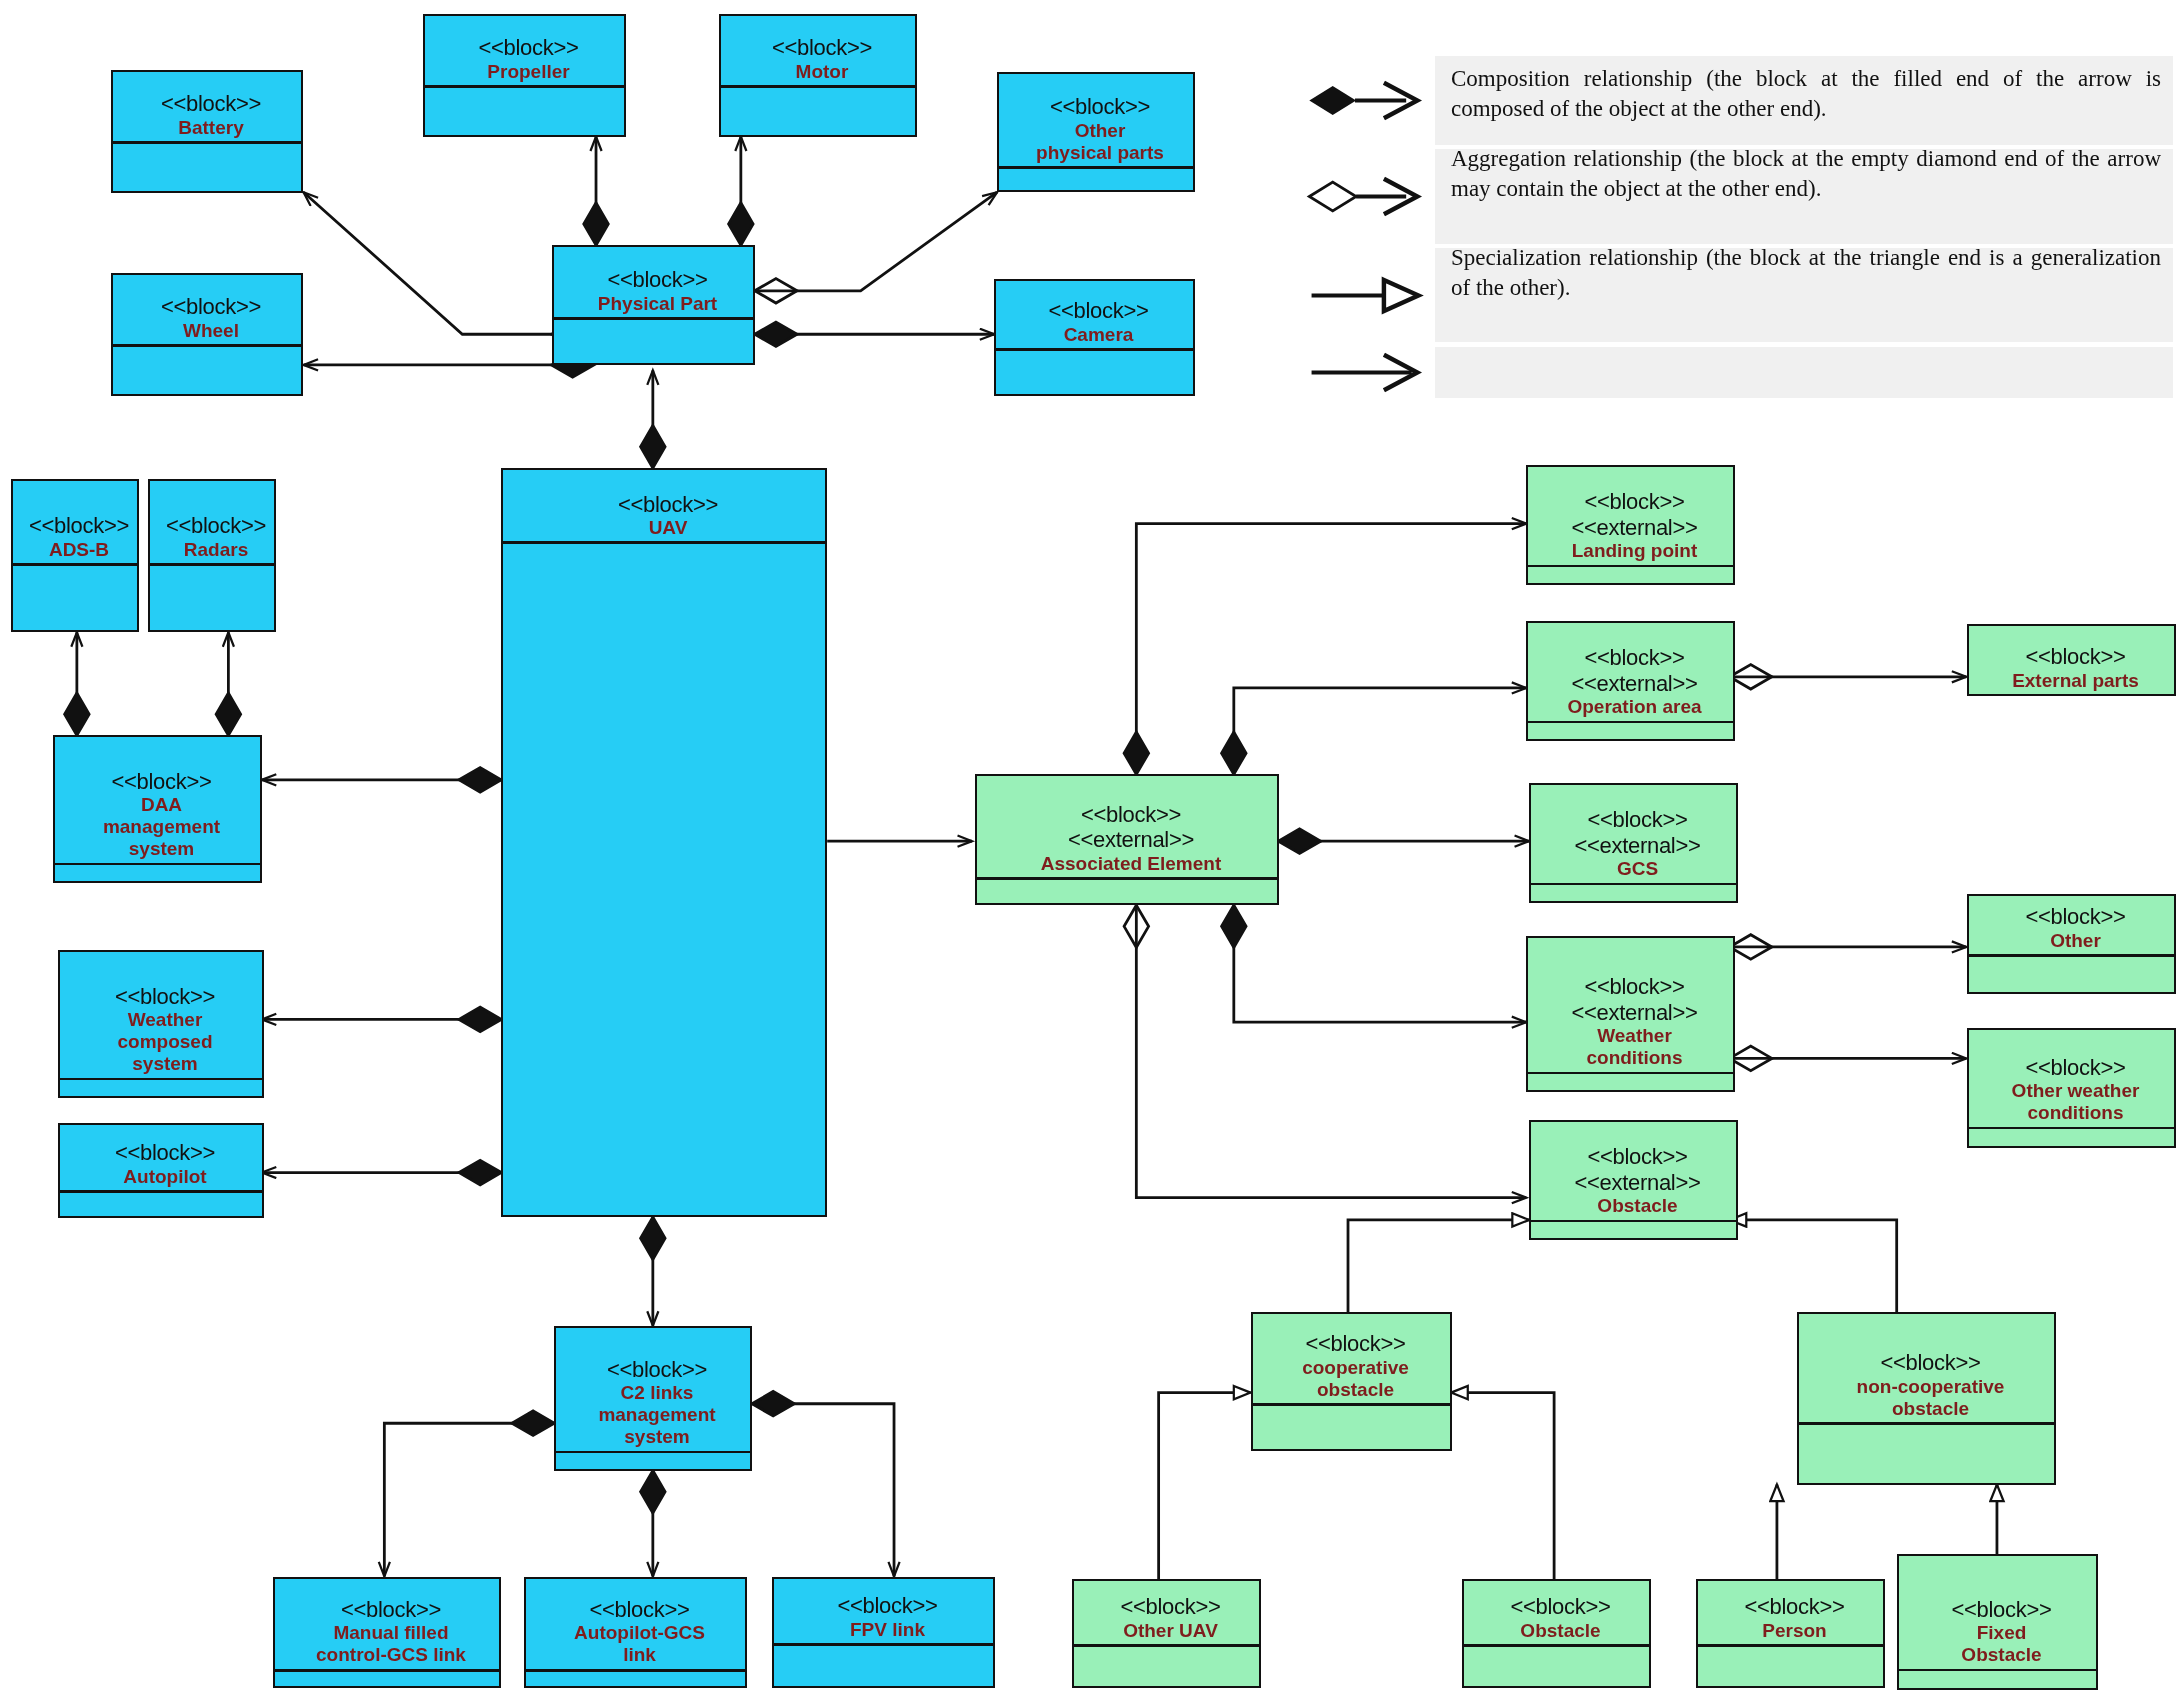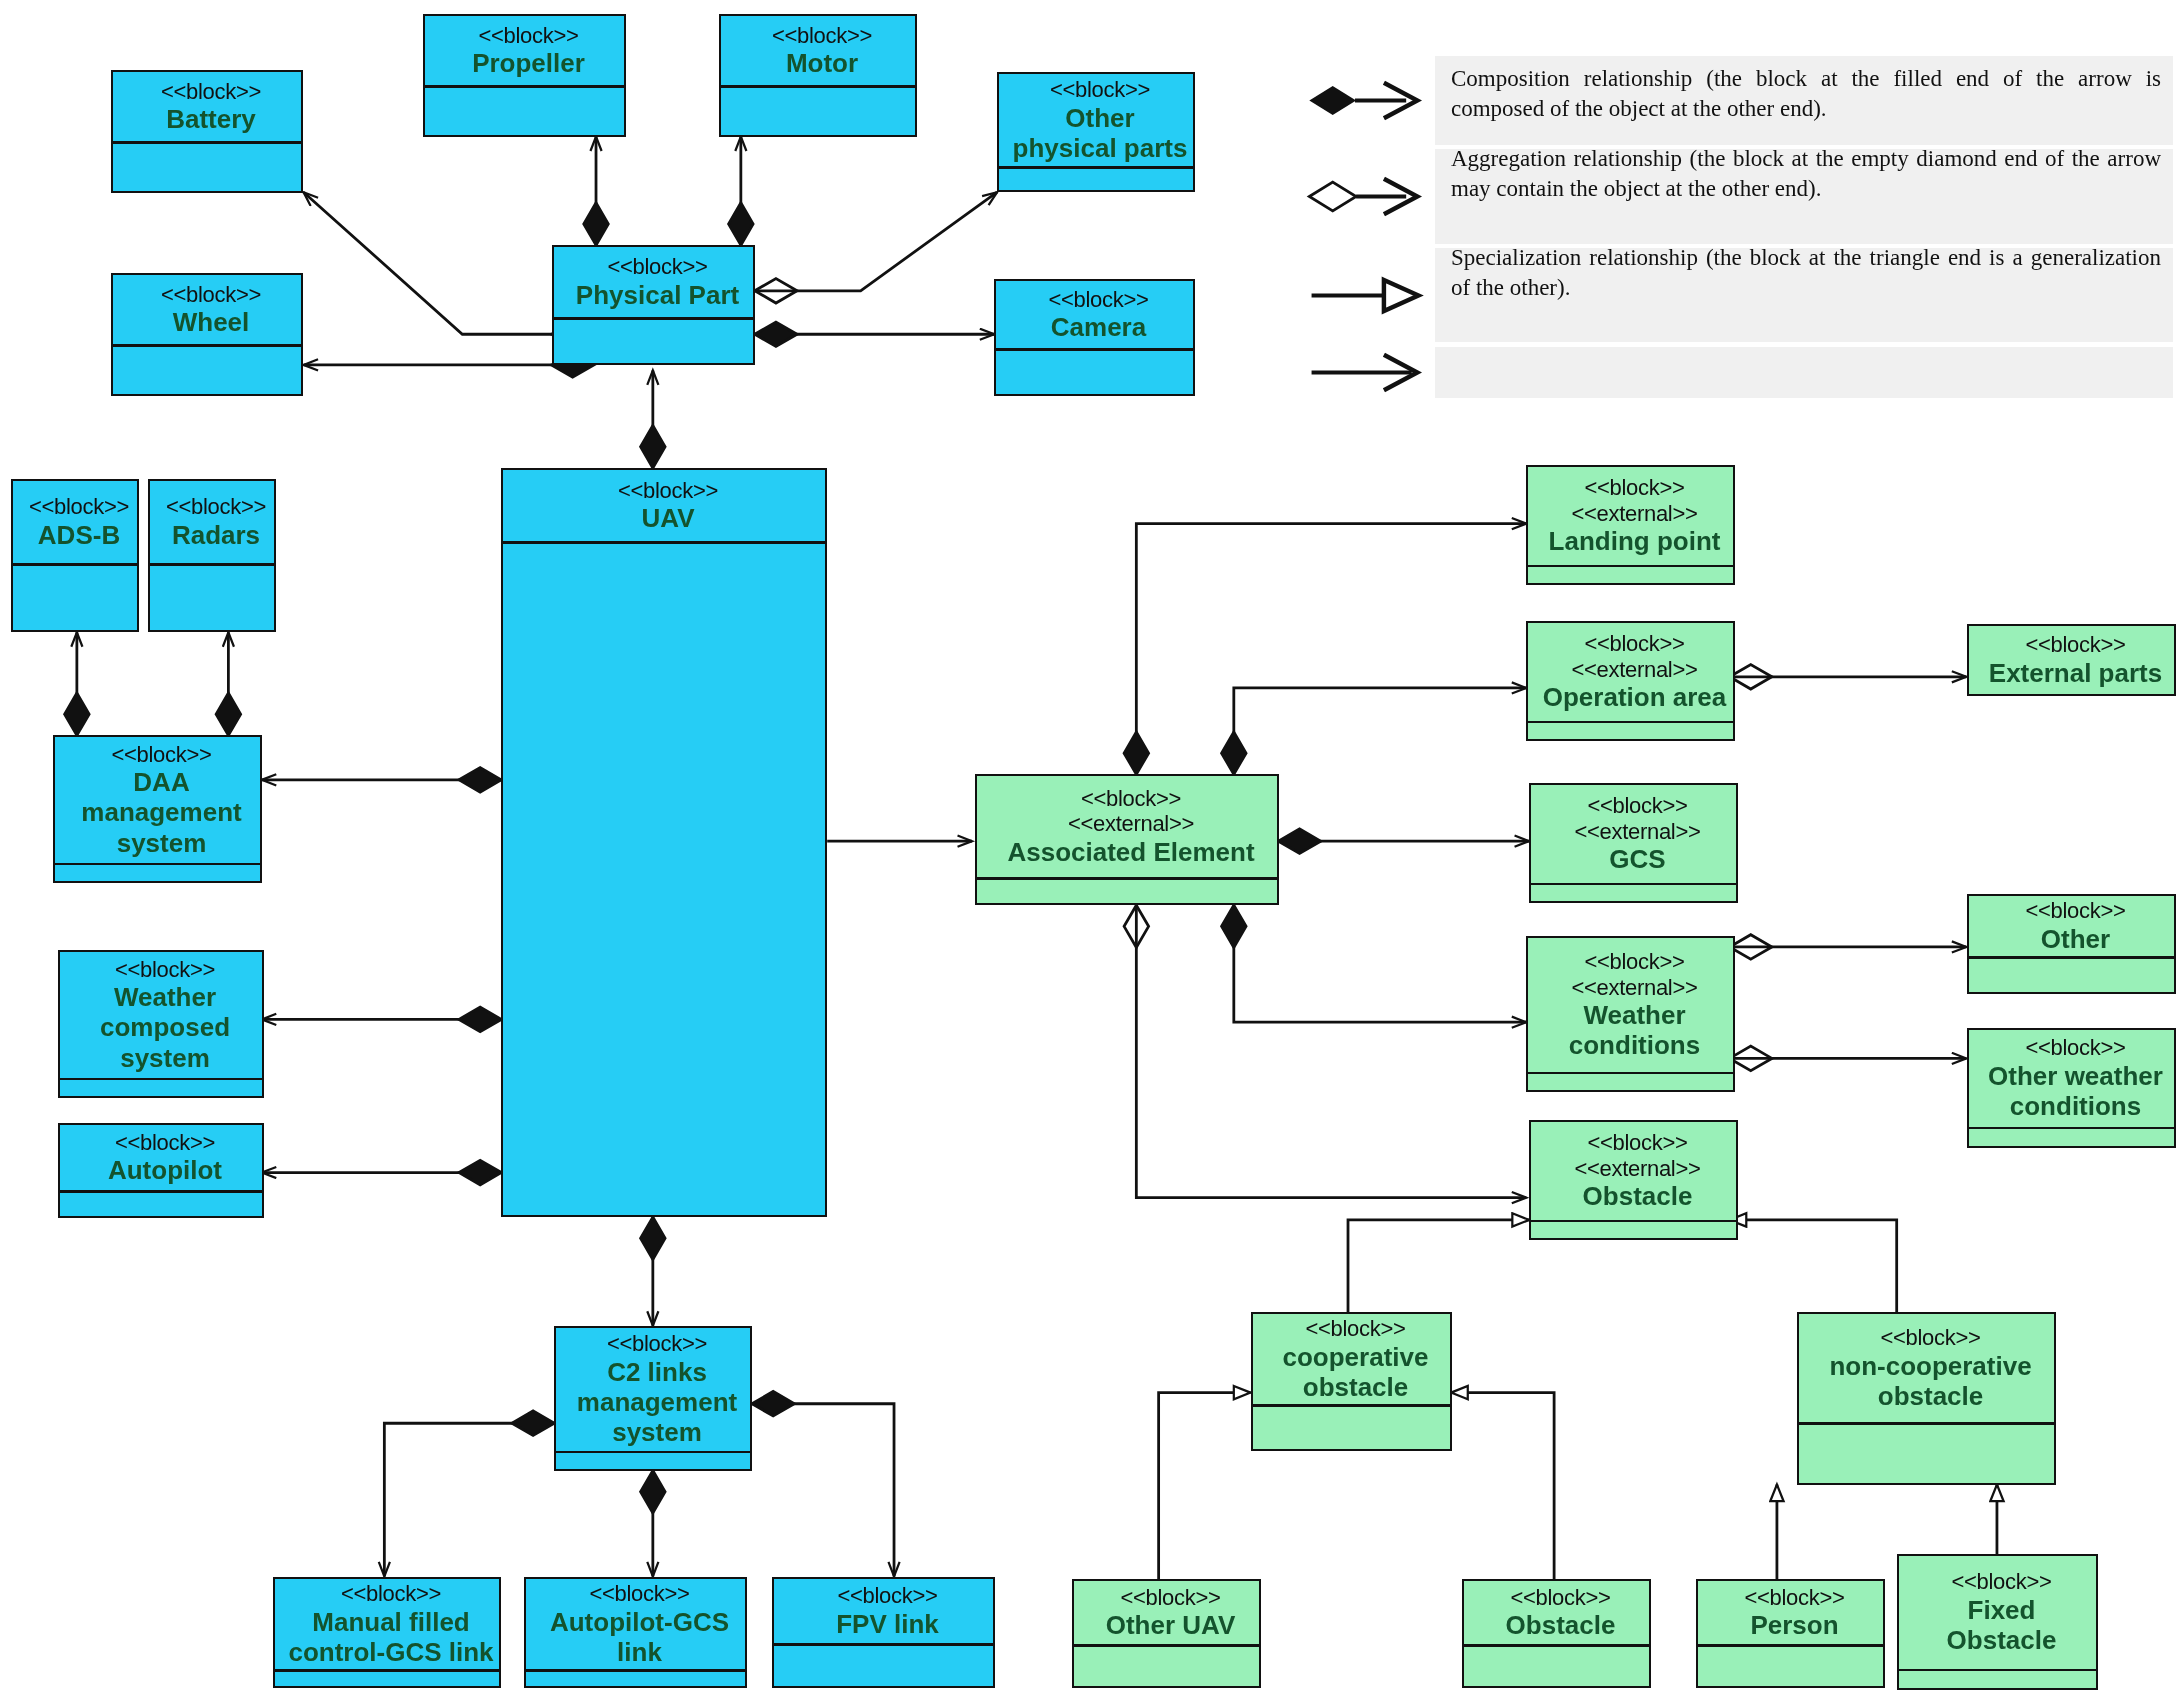--- a/index.html
+++ b/index.html
@@ -4,26 +4,26 @@
 <style>
   html,body{margin:0;padding:0;background:#ffffff;}
   body{font-family:"Liberation Sans", sans-serif;}
   #canvas{position:relative;width:2183px;height:1704px;background:#fff;overflow:hidden;}
   svg.edges{position:absolute;left:0;top:0;width:2183px;height:1704px;pointer-events:none;}
 
   .blk{position:absolute;box-sizing:border-box;border:2.8px solid #111;
        display:flex;flex-direction:column;align-items:stretch;}
   .blk.blue{background:#26cdf5;}
   .blk.green{background:#99f0b8;}
-  .blk .hdr{flex:1 1 auto;display:flex;flex-direction:column;justify-content:center;
+  .blk .hdr{flex:1 1 auto;display:flex;flex-direction:column;justify-content:flex-end;
             align-items:center;text-align:center;padding:2.2px 3.3px;margin-left:8px;}
   .blk .sep{height:2.8px;background:#111;flex:0 0 auto;}
   .blk .body{flex:0 0 auto;}
   .stereo{font-size:22px;font-weight:normal;color:#111;line-height:1.16;letter-spacing:-0.3px;}
-  .bname{font-size:26px;font-weight:bold;color:#14532d;line-height:1.16;}
+  .bname{font-size:19px;font-weight:bold;color:#7f1d1d;line-height:1.16;}
 
   
   #legend{position:absolute;}
   .lgrow{position:absolute;background:#f0f0f0;}
   .lgtext{position:absolute;font-family:"Liberation Serif", serif;font-size:23px;
           color:#111;line-height:1.30;text-align:justify;}
   .lgicon{position:absolute;}
 </style>
 </head>
 <body>

